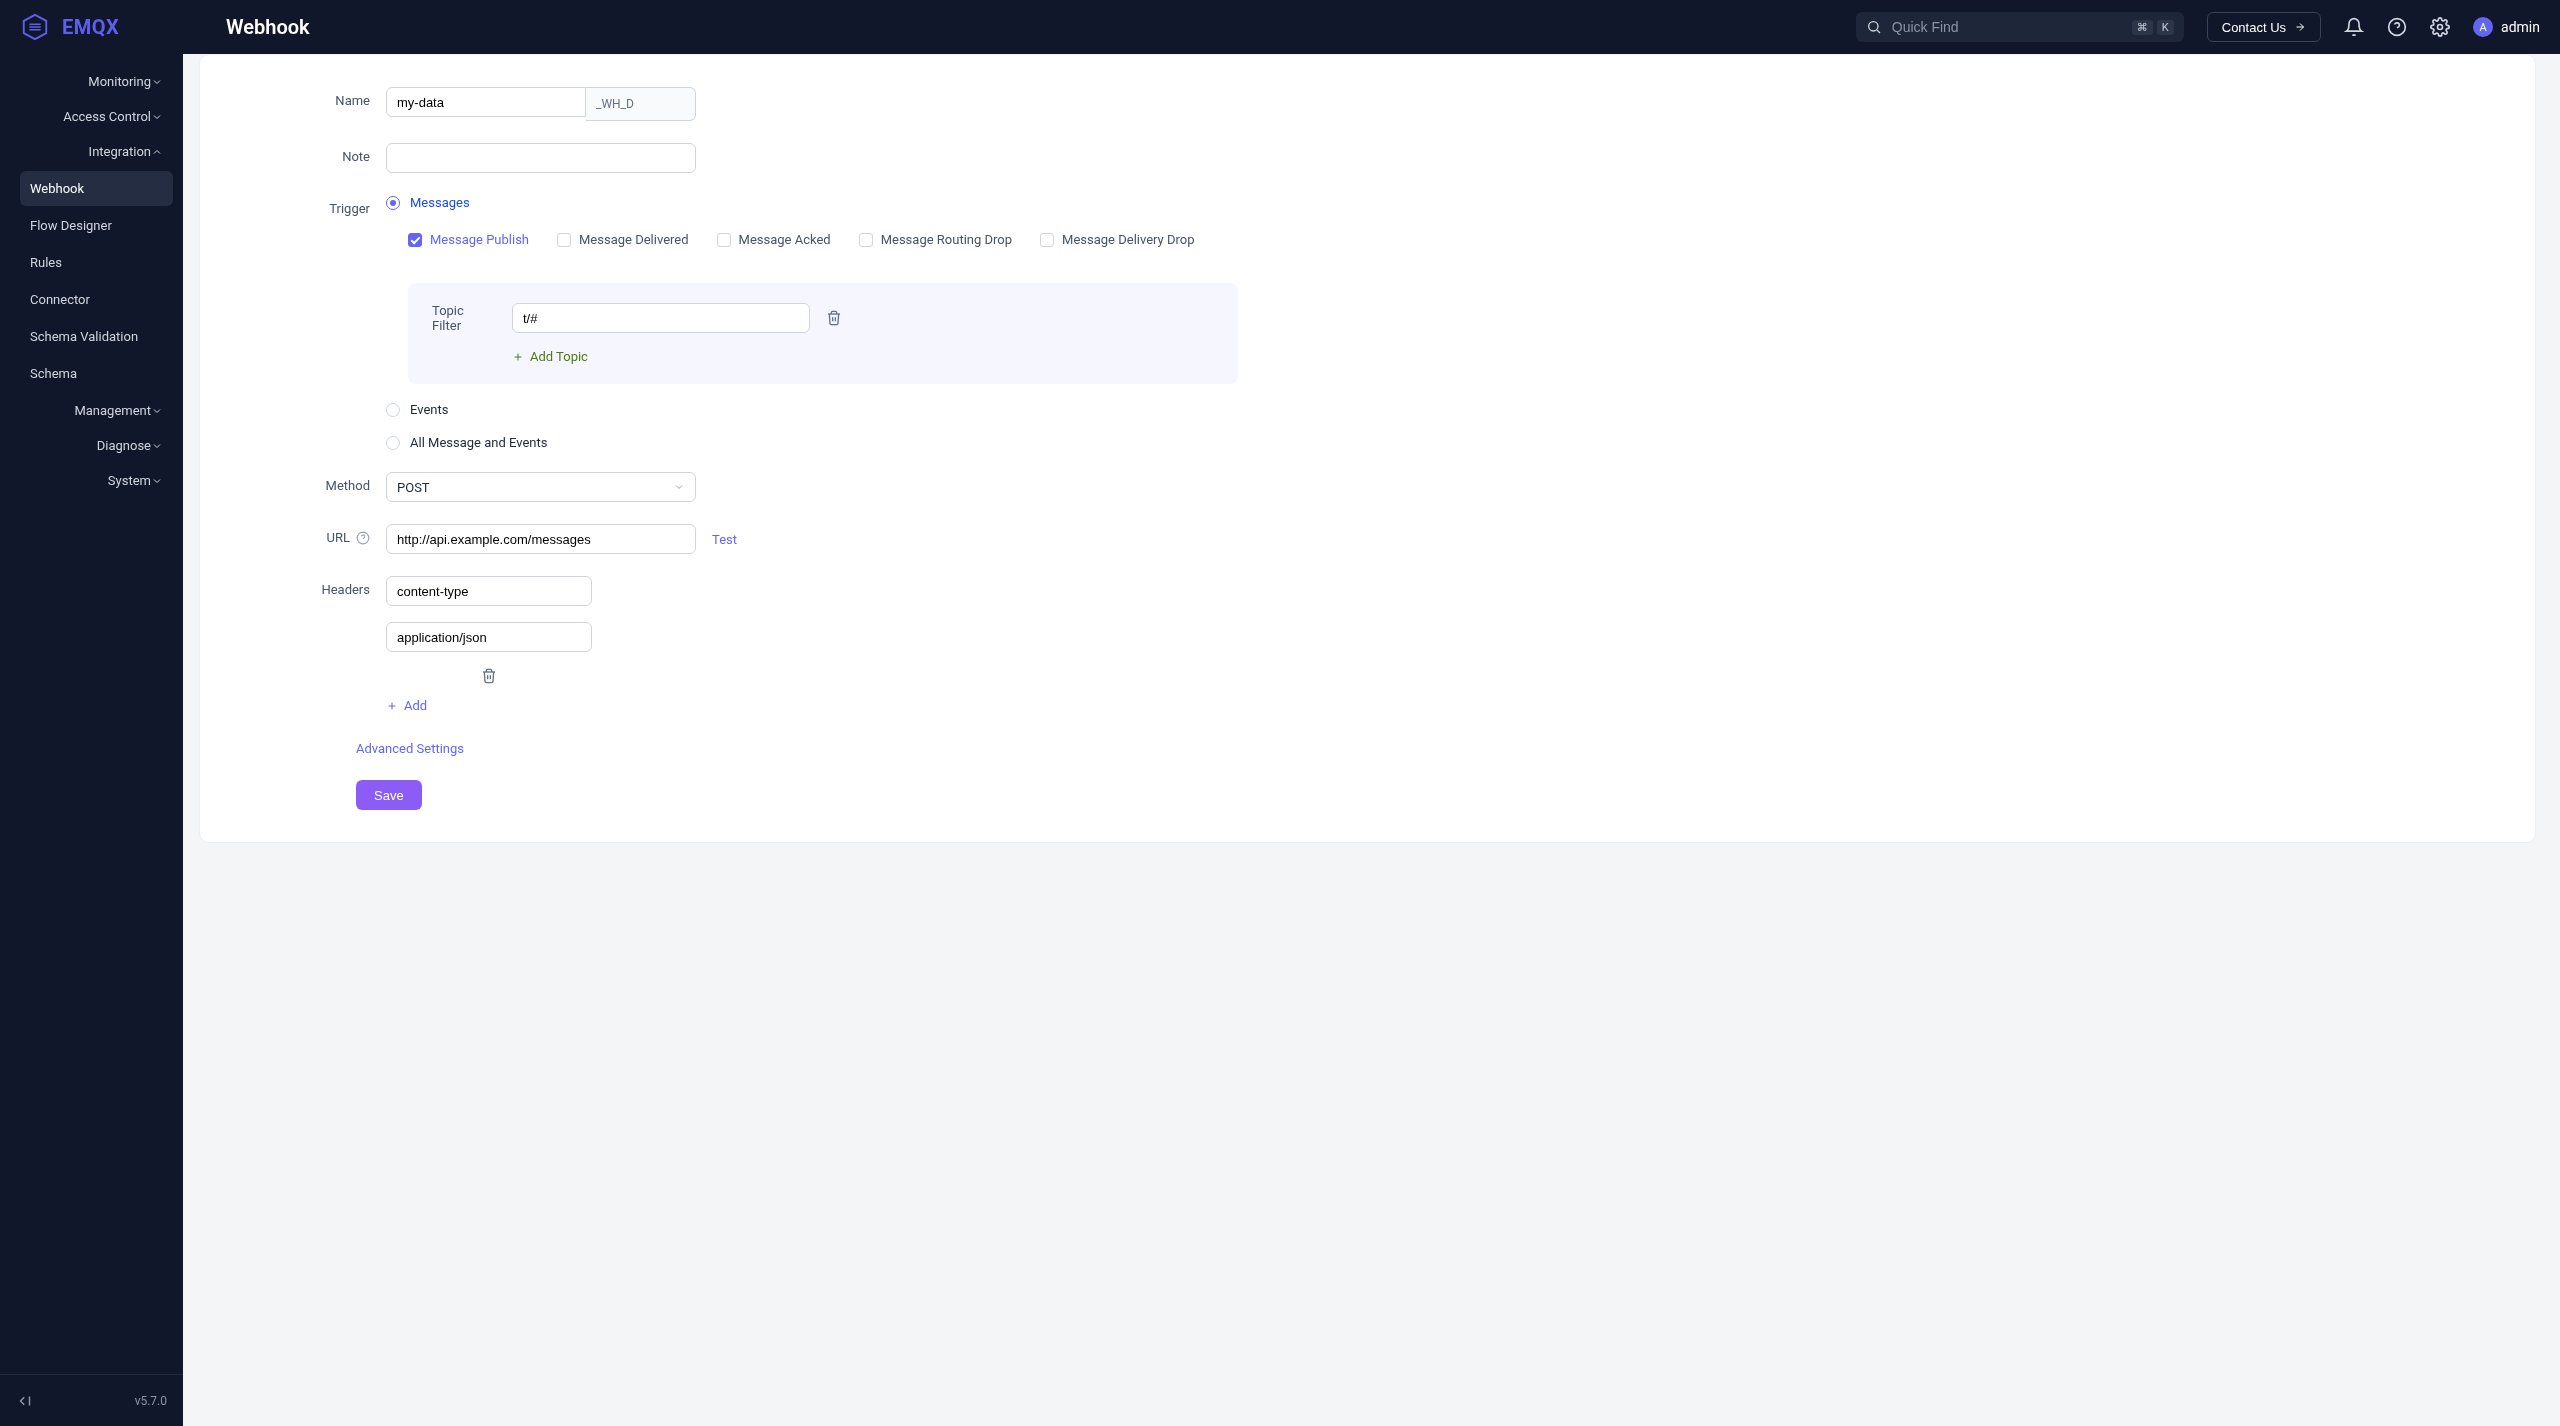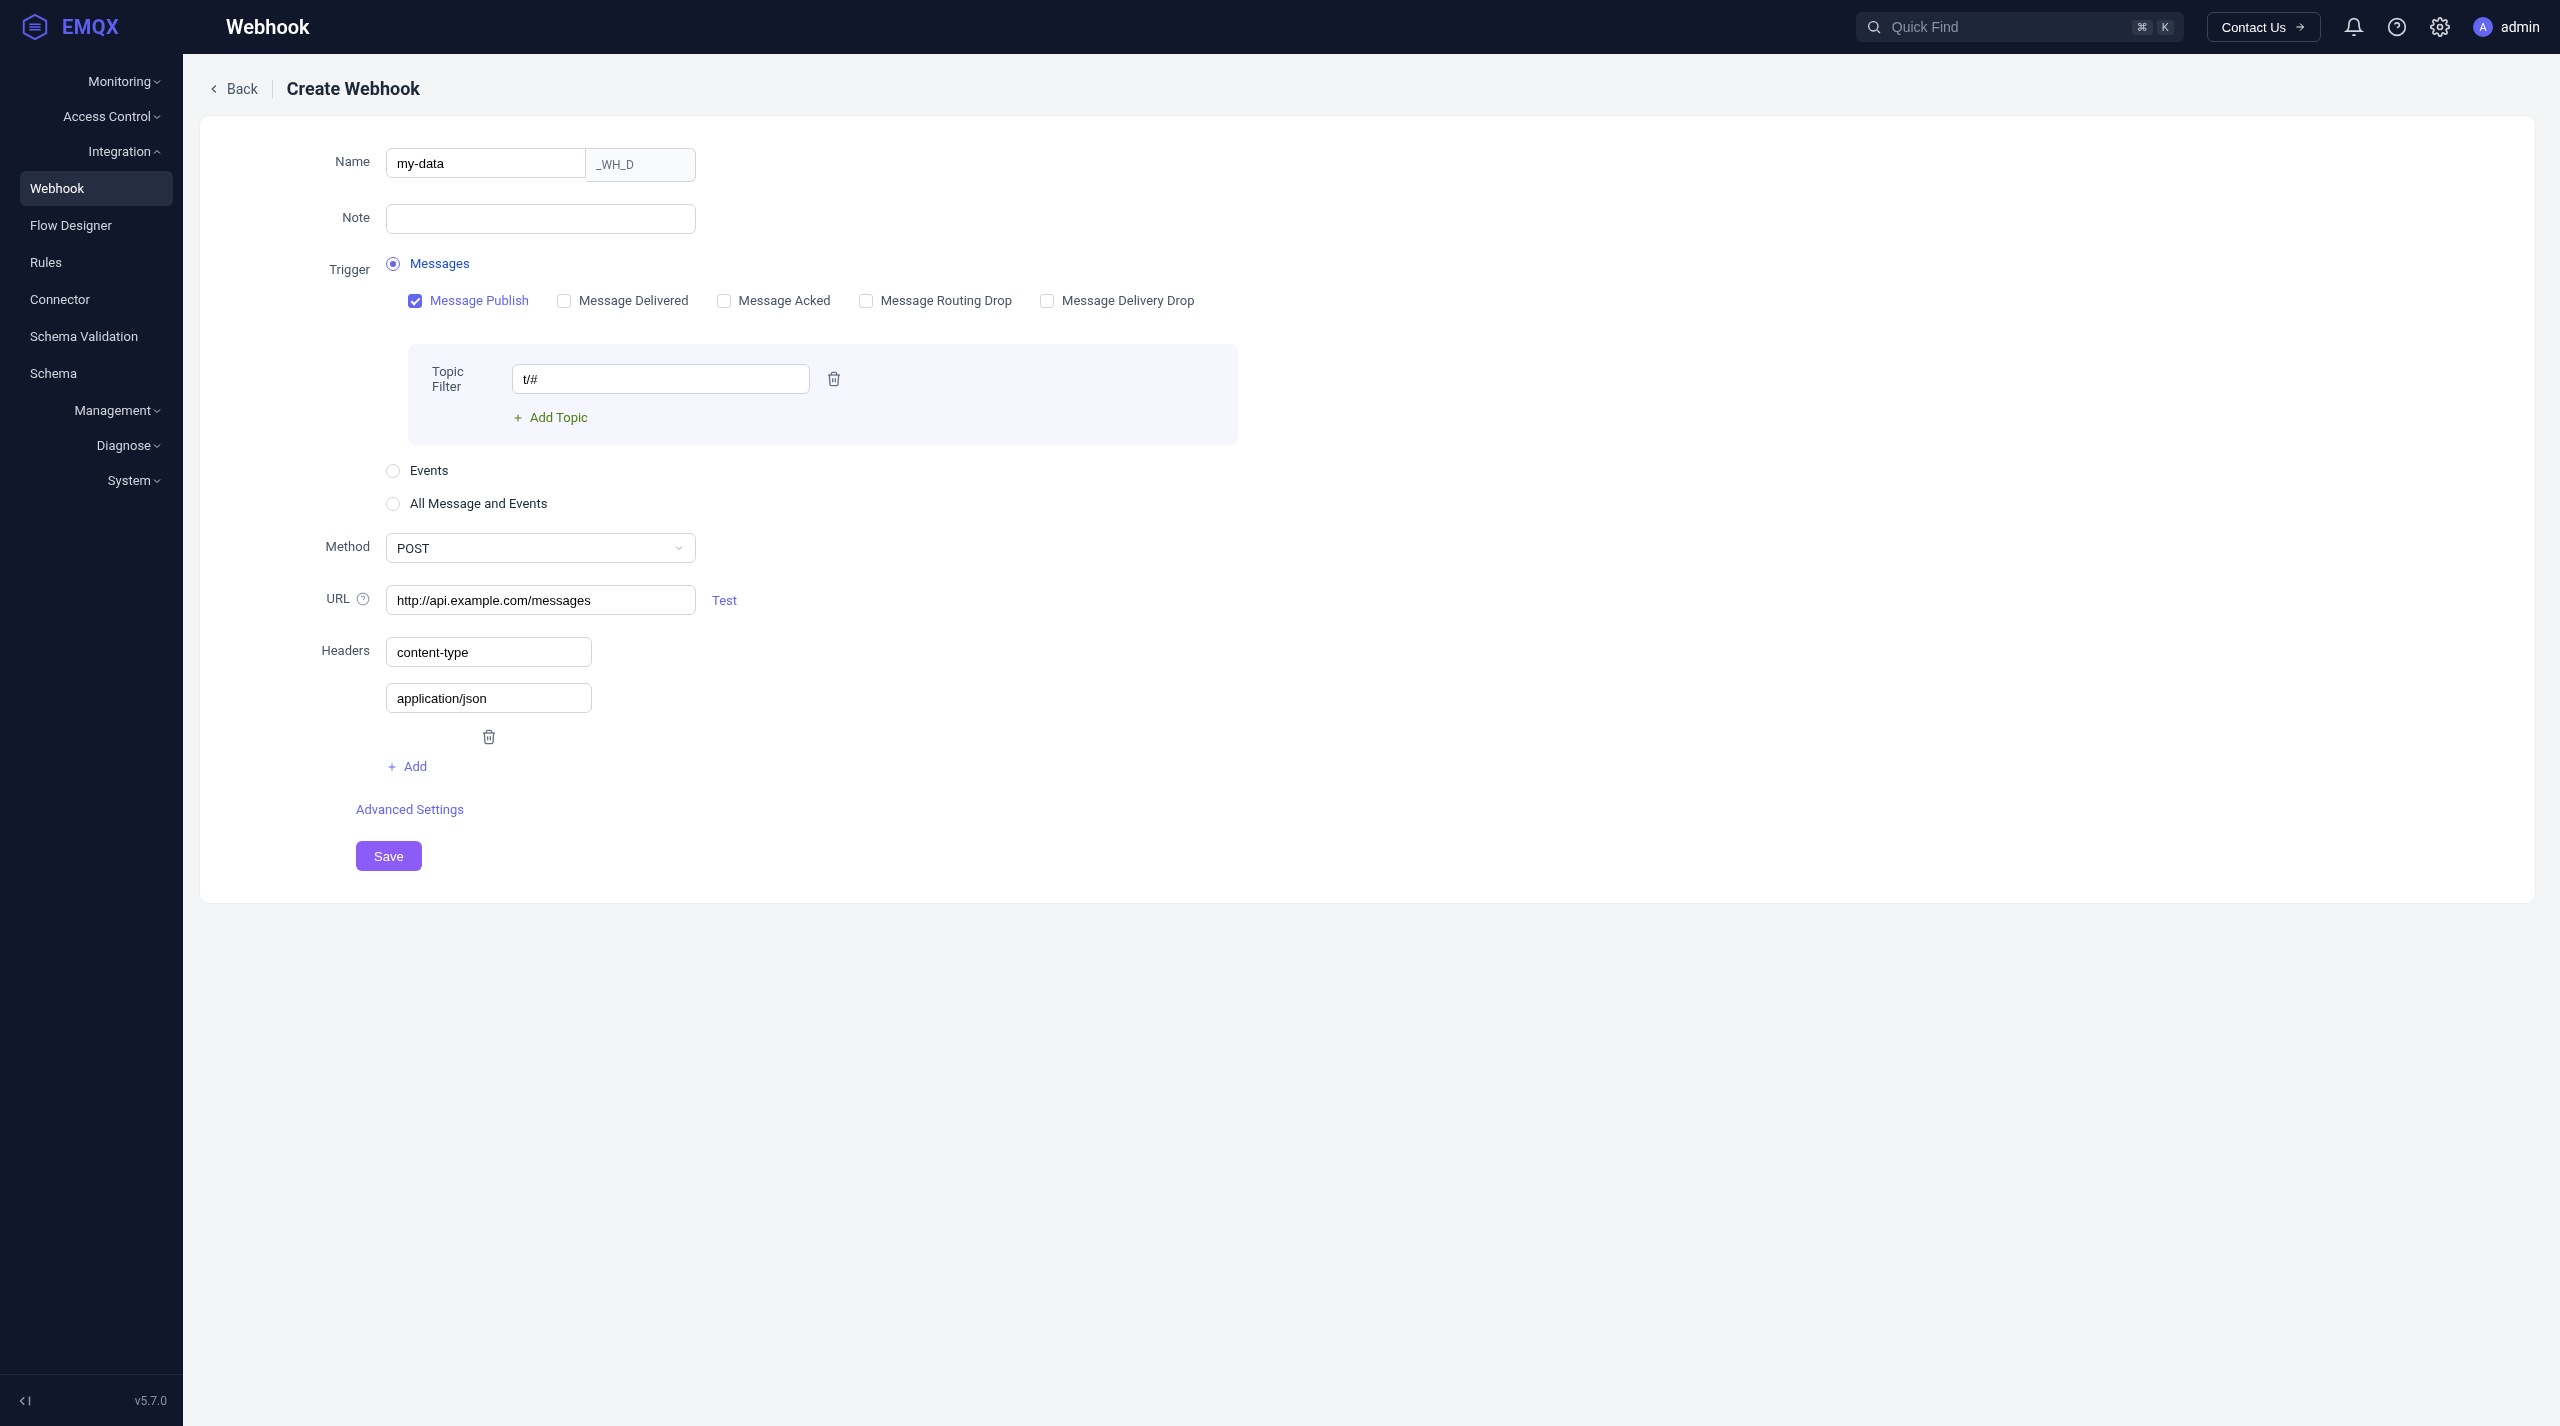--- a/index.html
+++ b/index.html
@@ -176,30 +176,20 @@
       <div class="sidebar-footer">
         <svg class="collapse-icon" viewBox="0 0 24 24" fill="none" stroke="currentColor" stroke-width="2">
             <polyline points="11 17 6 12 11 7"></polyline>
             <line x1="18" y1="6" x2="18" y2="18"></line>
           </svg>
         <span>v5.7.0</span>
       </div>
     </div>
 
     <div class="main">
-      <div class="breadcrumb-row">
-        <div class="back-link">
-          <svg style="width:14px;height:14px" viewBox="0 0 24 24" fill="none" stroke="currentColor" stroke-width="2">
-              <polyline points="15 18 9 12 15 6"></polyline>
-            </svg>
-          <span>Back</span>
-        </div>
-        <div class="vsep"></div>
-        <div class="main-heading">Create Webhook</div>
-      </div>
 
       <div class="card">
 
         <div class="form-row">
           <div class="form-label">Name</div>
           <div class="form-control">
             <div class="input-group">
               <input class="input" value="my-data" style="">
               <div class="input-addon">_WH_D</div>
             </div>

